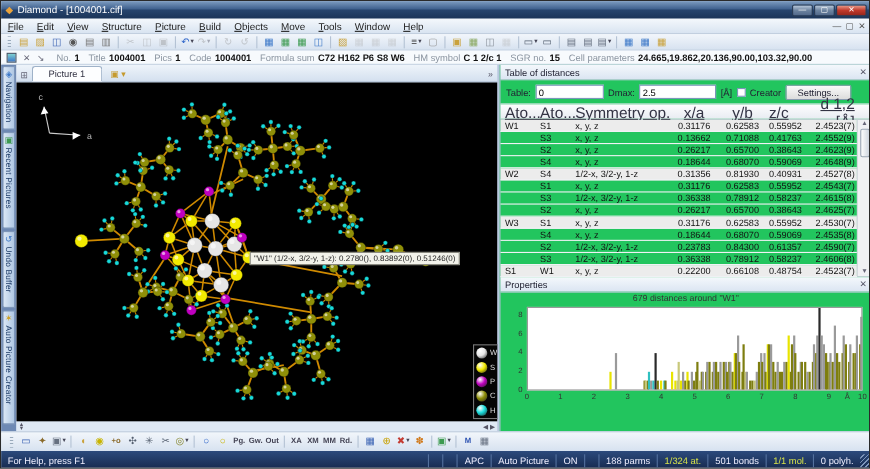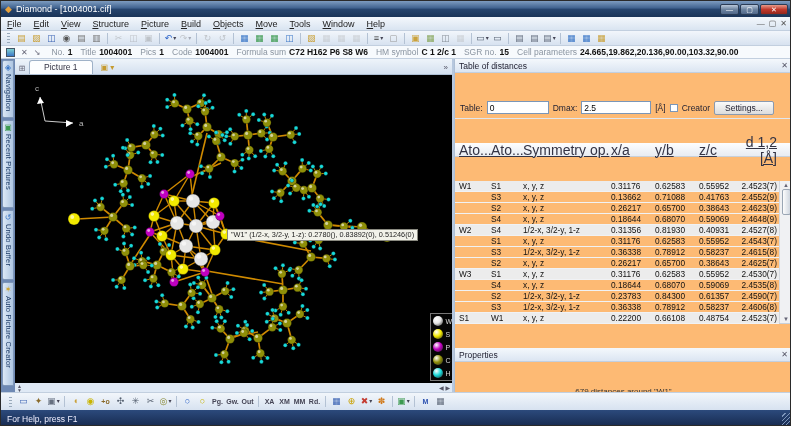--- a/index.html
+++ b/index.html
@@ -63,41 +63,41 @@
     font-size:7.3px;color:#222;padding:0 3px;white-space:nowrap;line-height:10px;}
   .mol-legend{position:absolute;right:-3px;bottom:2px;background:#050505;border:1px solid #777;
     padding:1px 2px;display:flex;flex-direction:column;gap:1px;}
   .leg-row{display:flex;align-items:center;gap:2px;height:12px;}
   .leg-dot{width:10px;height:10px;border-radius:50%;}
   .leg-lab{color:#ddd;font-size:7px;}
   .pic-bottom{height:9px;background:#dfe9f5;display:flex;align-items:center;justify-content:space-between;
     font-size:6px;color:#556;padding:0 2px;}
   .spinner{display:flex;flex-direction:column;line-height:4px;font-size:5px;}
   
-  .right-panel{flex:1;background:#fdba74;display:flex;flex-direction:column;border-left:1px solid #aebfd4;gap:24px;}
+  .right-panel{flex:1;background:#22c55e;display:flex;flex-direction:column;border-left:1px solid #aebfd4;}
   .panel-header{height:14px;background:linear-gradient(#f4f8fc,#dbe5f2);border-bottom:1px solid #c2cfdf;
     font-size:8.5px;color:#223;display:flex;align-items:center;padding:0 4px;}
   .panel-header .x{margin-left:auto;color:#556;font-size:8px;}
   .controls{height:22px;display:flex;align-items:center;font-size:8.5px;color:#223;gap:4px;padding:0 5px;
     border-bottom:1px solid #e0e6ee;}
   .ctl-input{width:62px;height:13px;border:1px solid #7a96b8;font-size:8.5px;padding:0 2px;}
   .ctl-input.small{width:70px;}
   .chk{width:8px;height:8px;border:1px solid #7a96b8;background:#fff;}
   .btn{font-size:8.5px;background:linear-gradient(#fafafa,#dcdcdc);border:1px solid #8a9ab0;border-radius:2px;
     padding:1px 10px;}
   .thead{height:14px;display:flex;background:linear-gradient(#fdfdfe,#e8ecf2);border-bottom:1px solid #c8d0da;
     font-size:14px;color:#334;align-items:center;text-decoration:underline;}
   .tbody-wrap{height:143px;display:flex;border-bottom:1px solid #c8d0da;}
   .tbody{flex:1;}
   .trow{height:11px;display:flex;font-size:8.3px;color:#111;align-items:center;border-bottom:1px solid #f0f2f5;}
   .trow.grp{background:#ececec;}
   .c0{width:34px;padding-left:4px;}
   .c1{width:34px;padding-left:2px;}
   .c2{width:88px;}
-  .c3,.c4{width:44px;text-align:left;padding-right:4px;}
+  .c3,.c4{width:44px;text-align:center;padding-right:4px;}
   .c5{width:40px;padding-right:4px;}
   .c6{width:40px;text-align:right;padding-right:2px;}
   .vscroll{width:13px;background:#f0f1f3;border-left:1px solid #d4d8de;display:flex;flex-direction:column;
     align-items:center;font-size:6px;color:#667;}
   .vthumb{width:9px;height:26px;background:linear-gradient(90deg,#fdfdfd,#cfd6df);border:1px solid #9aa6b4;border-radius:2px;margin-top:1px;}
   .vscroll .up{margin-top:1px;} .vscroll .dn{margin-top:auto;margin-bottom:1px;}
   .combo{height:15px;border:1px solid #7a96b8;margin:1px 2px;display:flex;align-items:center;
     font-size:8.5px;color:#223;padding-left:3px;}
   .combo .drop2{margin-left:auto;width:13px;height:13px;background:linear-gradient(#f6f8fa,#dde3ea);
     border-left:1px solid #b7c2cf;text-align:center;font-size:6px;line-height:13px;color:#445;}
@@ -1502,16 +1502,29 @@
       <span class="tbtn">
         <span class="txt" style="color: rgb(42, 80, 176);">M</span>
       </span>
       <span class="tbtn">
         <span style="color: rgb(102, 112, 128);">▦</span>
       </span>
     </div>
 
   <div class="statusbar">
     <span class="sb-help">For Help, press F1</span>
+    <span id="sb-cells" style="display:flex;height:100%;align-items:center;">
+        <span class="sb-cell" style="min-width: 8px;"></span>
+        <span class="sb-cell" style="min-width: 8px;"></span>
+        <span class="sb-cell">APC</span>
+        <span class="sb-cell">Auto Picture</span>
+        <span class="sb-cell">ON</span>
+        <span class="sb-cell" style="min-width: 8px;"></span>
+        <span class="sb-cell">188 parms</span>
+        <span class="sb-cell hl">1/324 at.</span>
+        <span class="sb-cell">501 bonds</span>
+        <span class="sb-cell hl">1/1 mol.</span>
+        <span class="sb-cell">0 polyh.</span>
+      </span>
     <span class="sb-grip"></span>
   </div>
 
 </div>
 
 </body></html>

